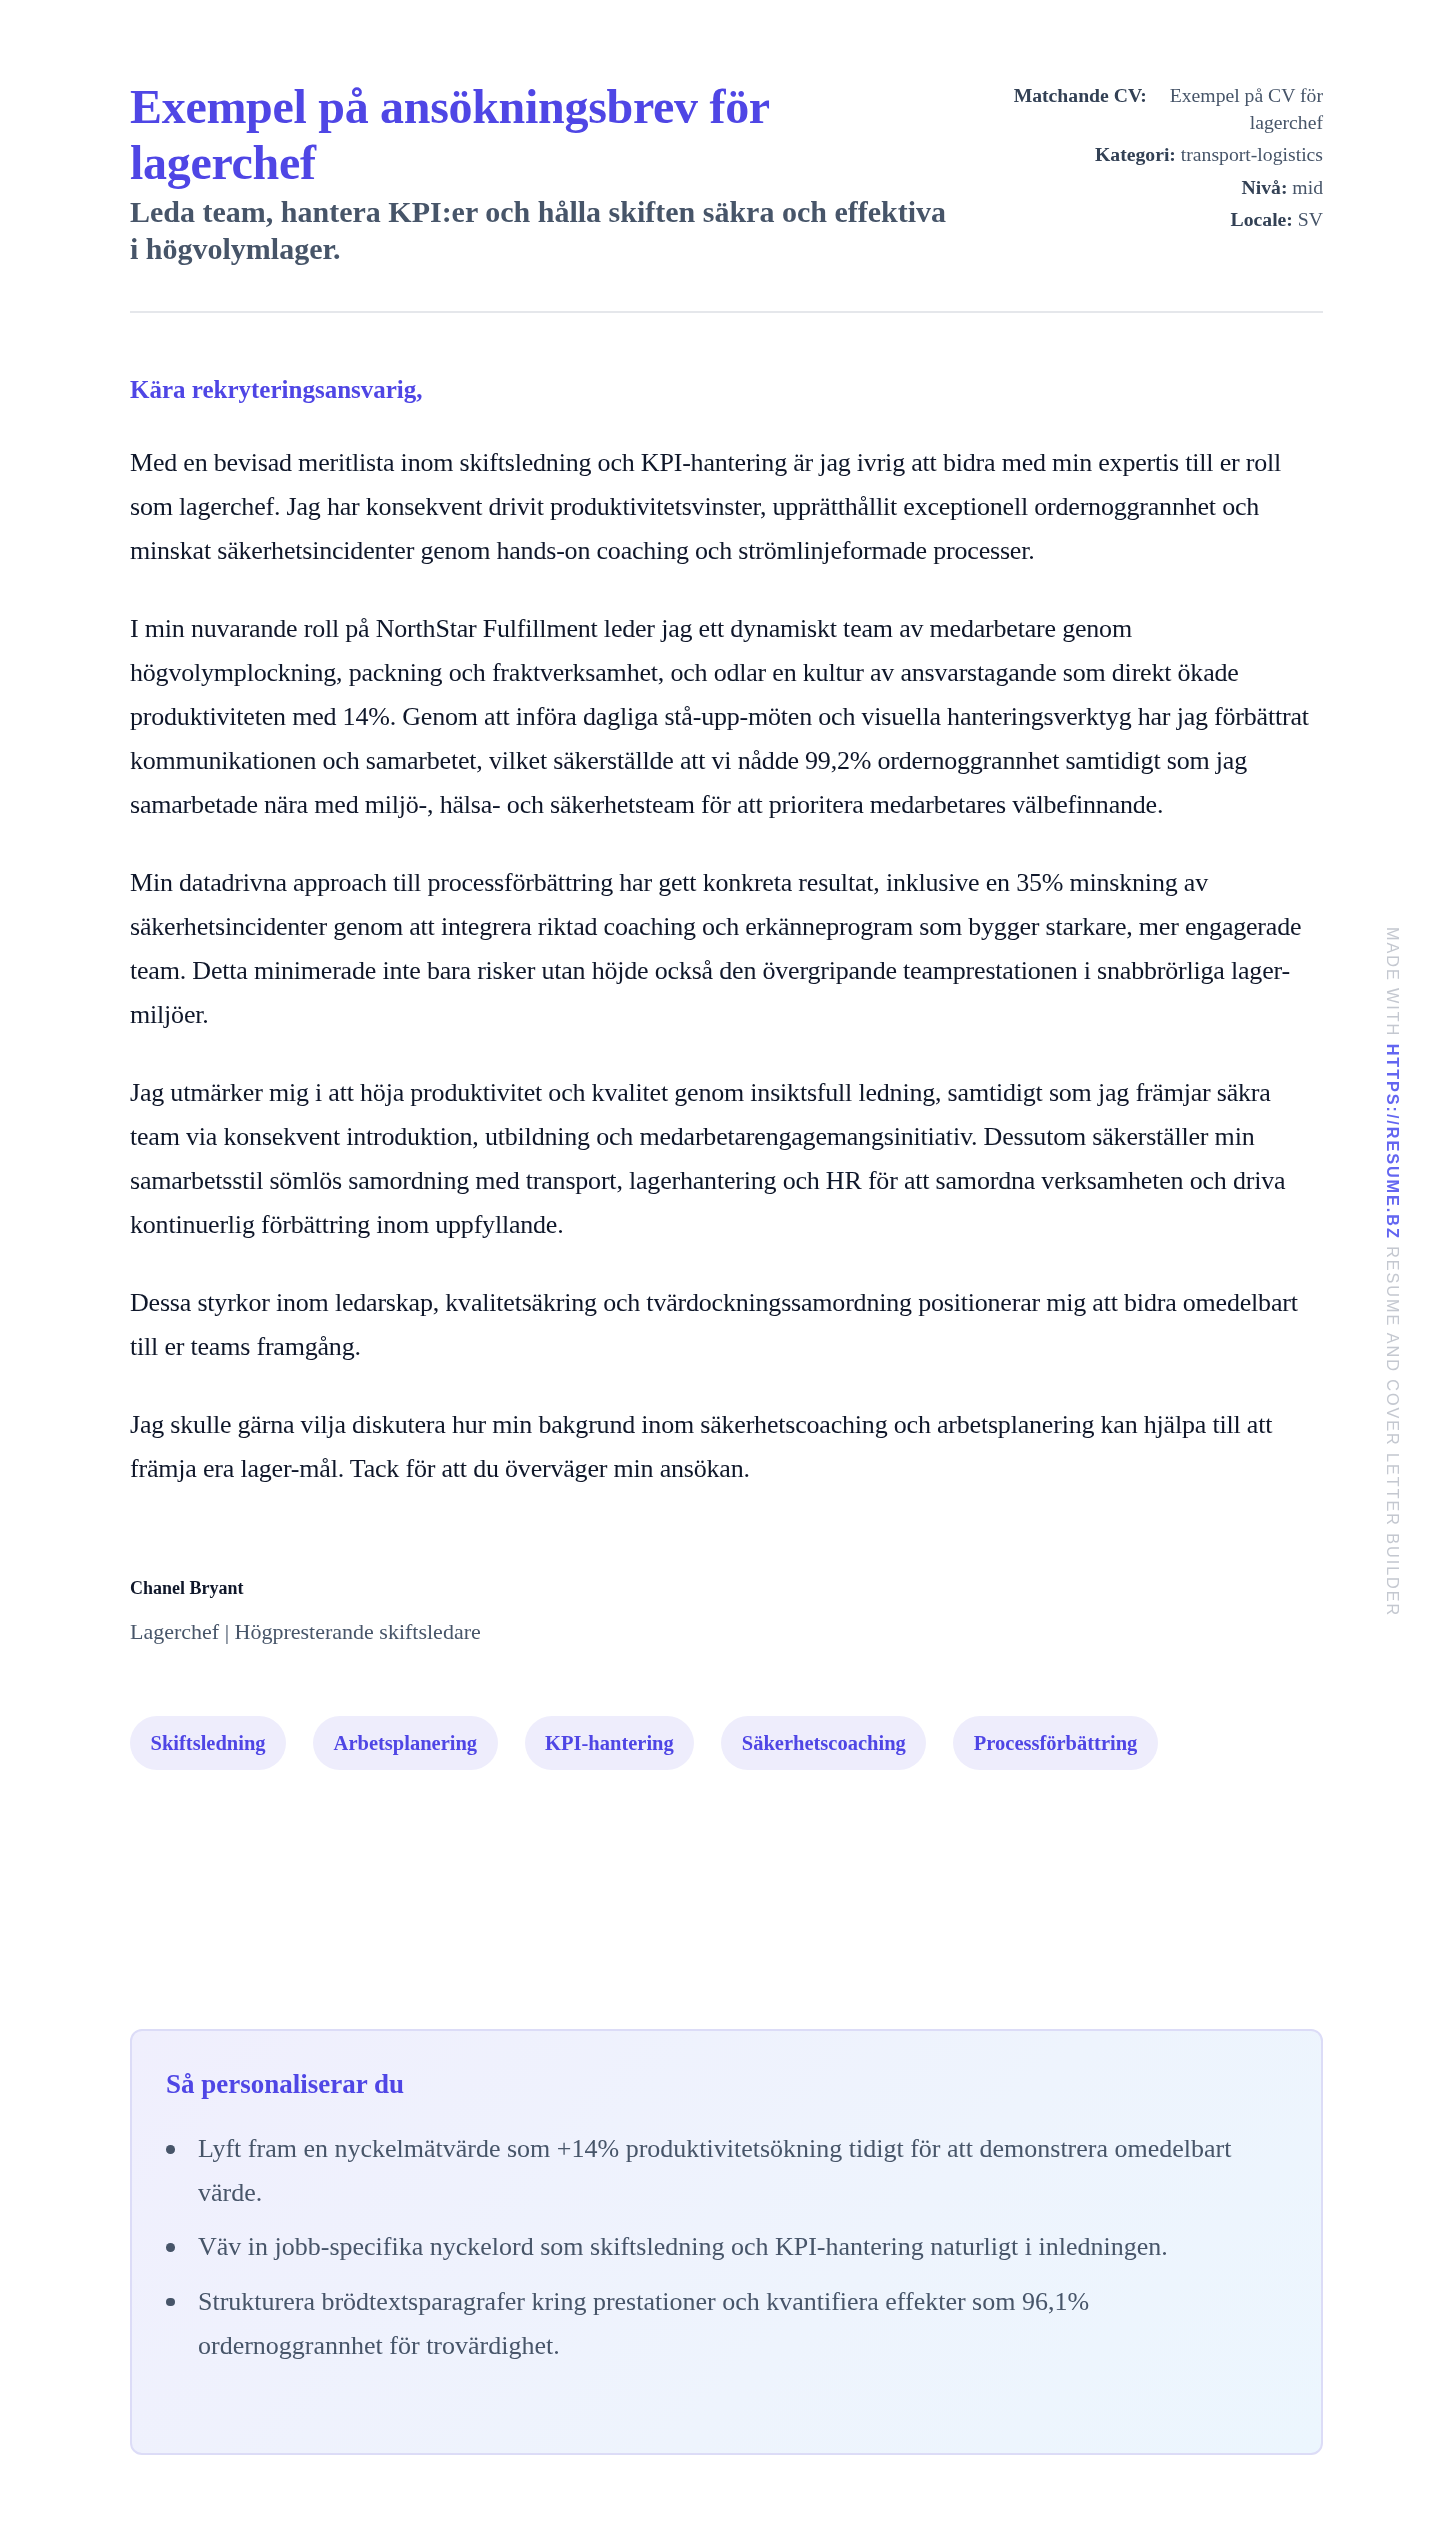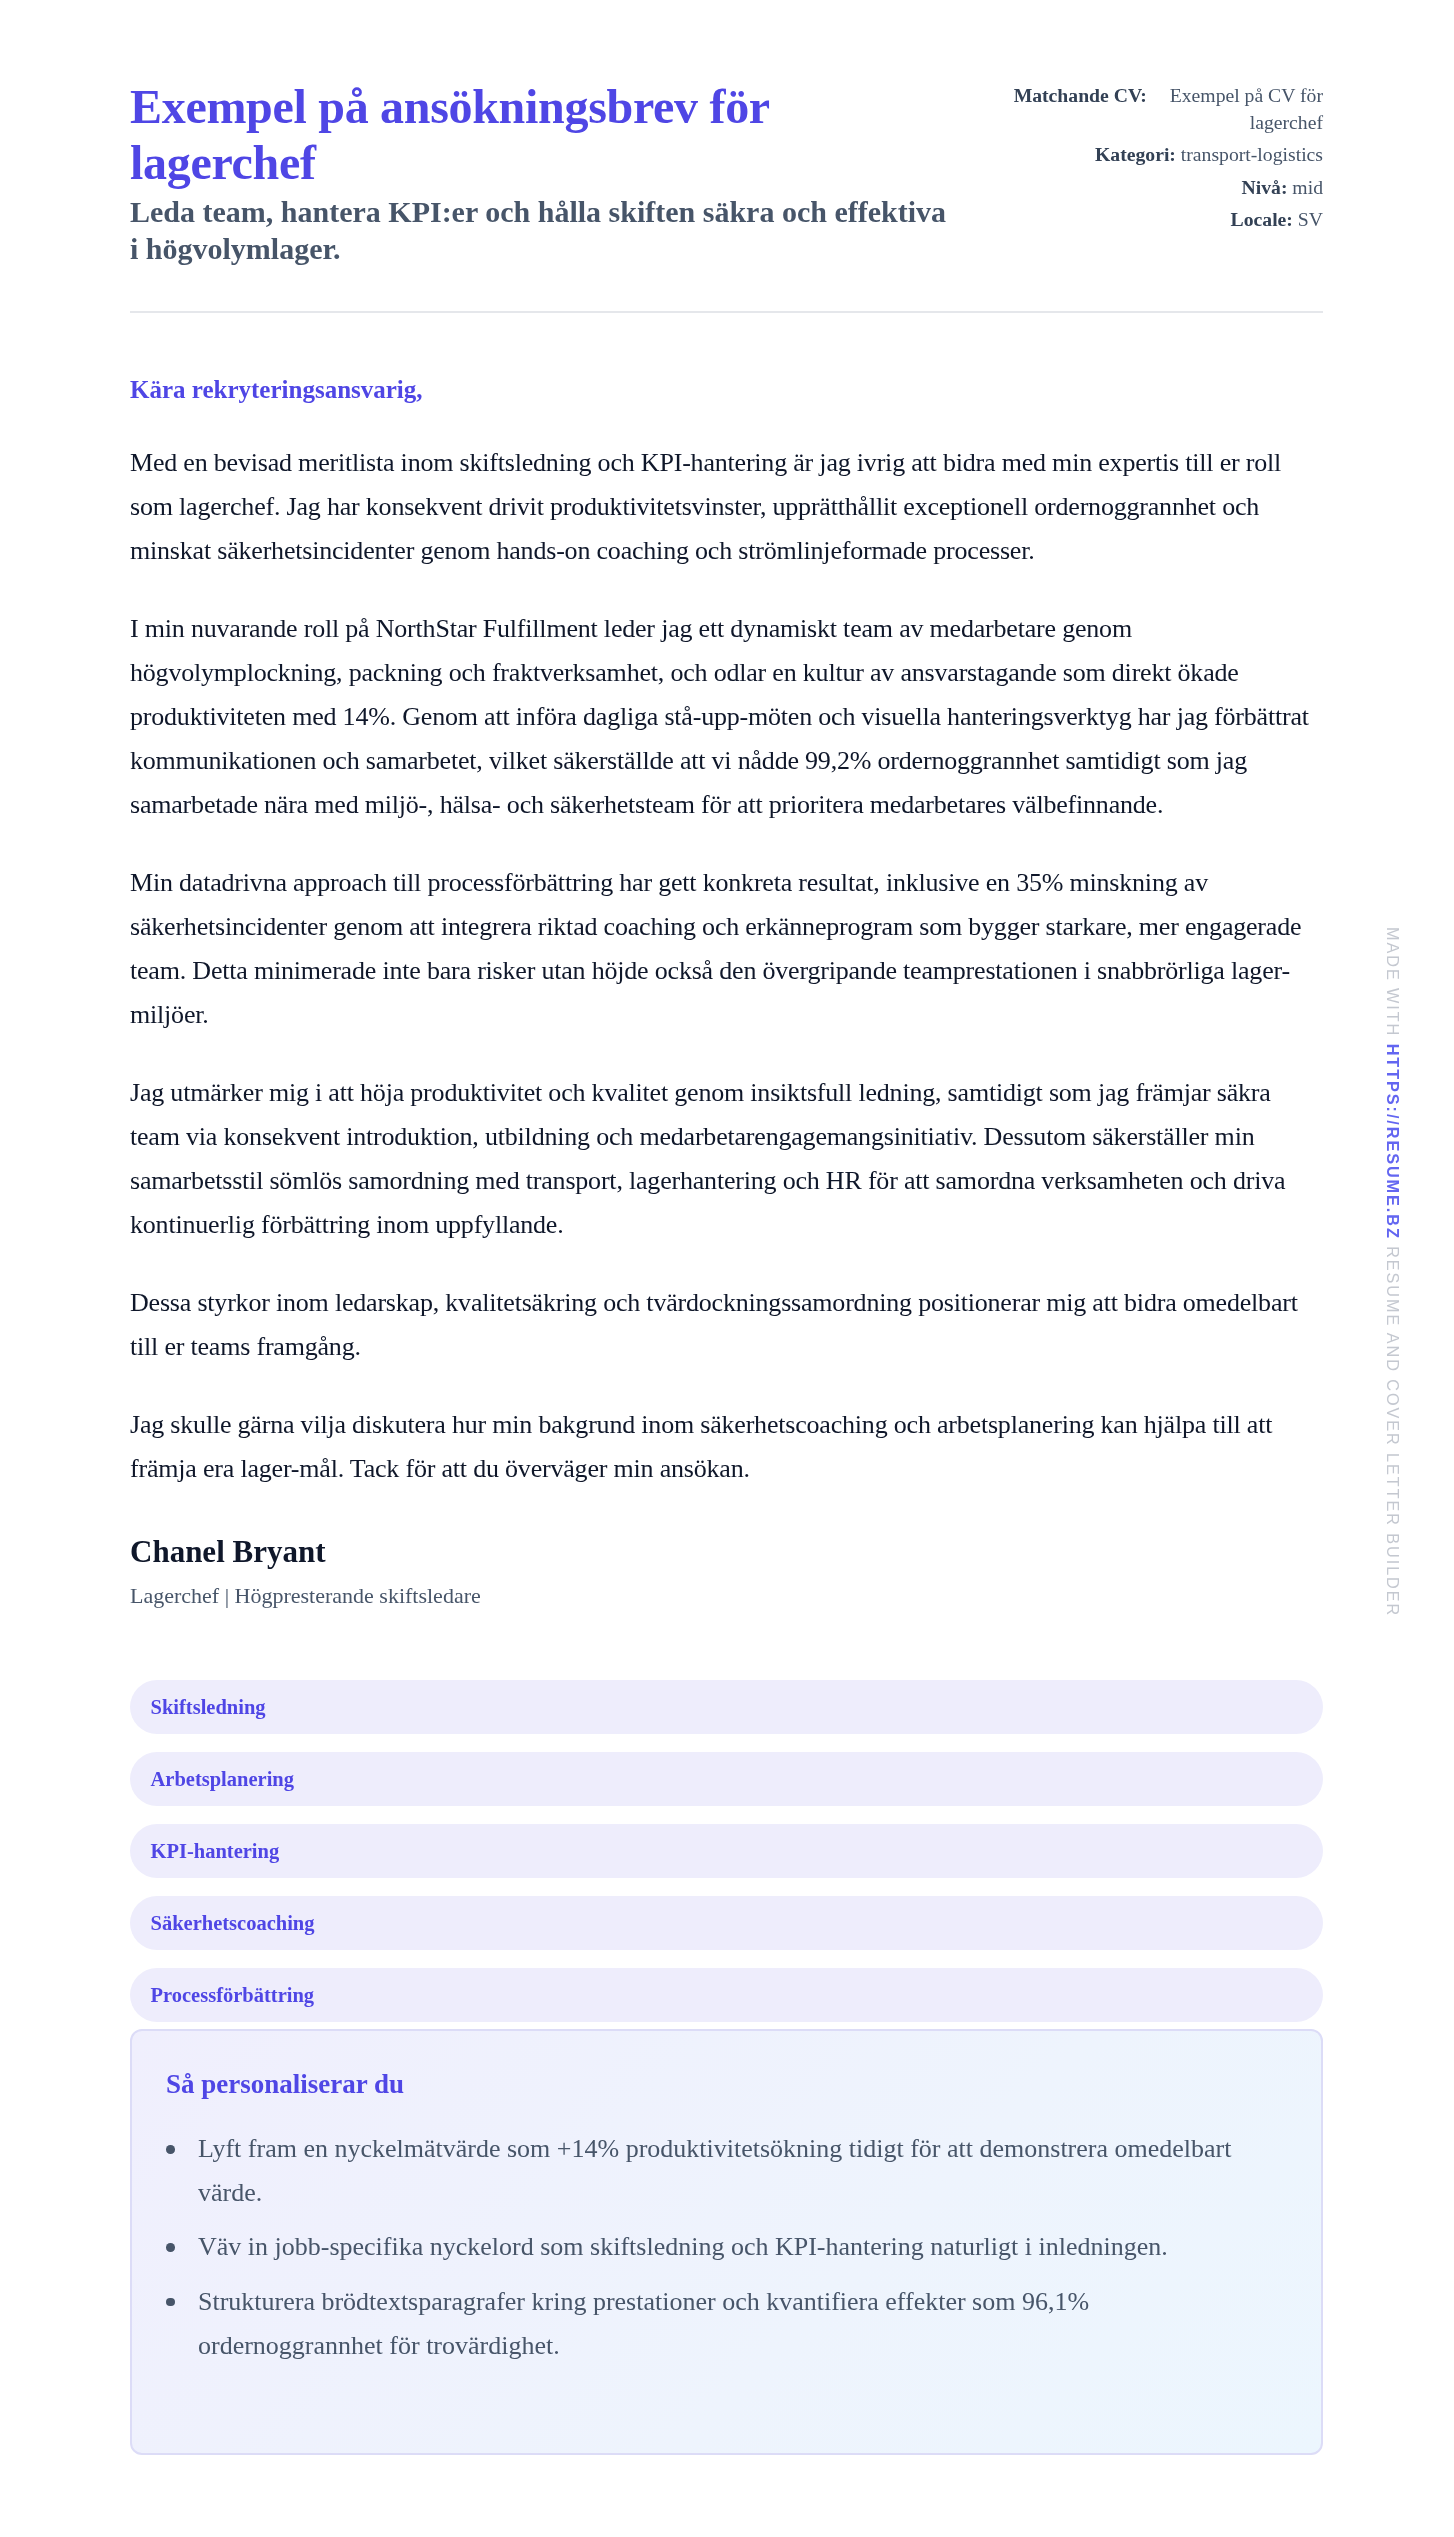--- a/index.html
+++ b/index.html
@@ -65,37 +65,36 @@
   .para {
     margin-top: 34px;
     font-size: 26px;
     line-height: 44px;
     color: #0f172a;
     width: 1193px;
     letter-spacing: -0.2px;
   }
   .para.first { }
   .sig-name {
-    margin-top: 44px;
-    font-size: 31px;
+    margin-top: 80px;
+    font-size: 18px;
     line-height: 34px;
     font-weight: 700;
     color: #0f172a;
   }
   .sig-title {
     margin-top: 10.3px;
     font-size: 22px;
     line-height: 34px;
     color: #475569;
   }
   .tags {
     margin-top: 67px;
     display: flex;
-    gap: 18px;
-    flex-direction: column;
+    gap: 27px;
   }
   .tag {
     height: 54px;
     padding: 0 20.5px;
     border-radius: 27px;
     background: #eeedfc;
     color: #4f46e5;
     font-size: 20.5px;
     font-weight: 700;
     display: flex;

